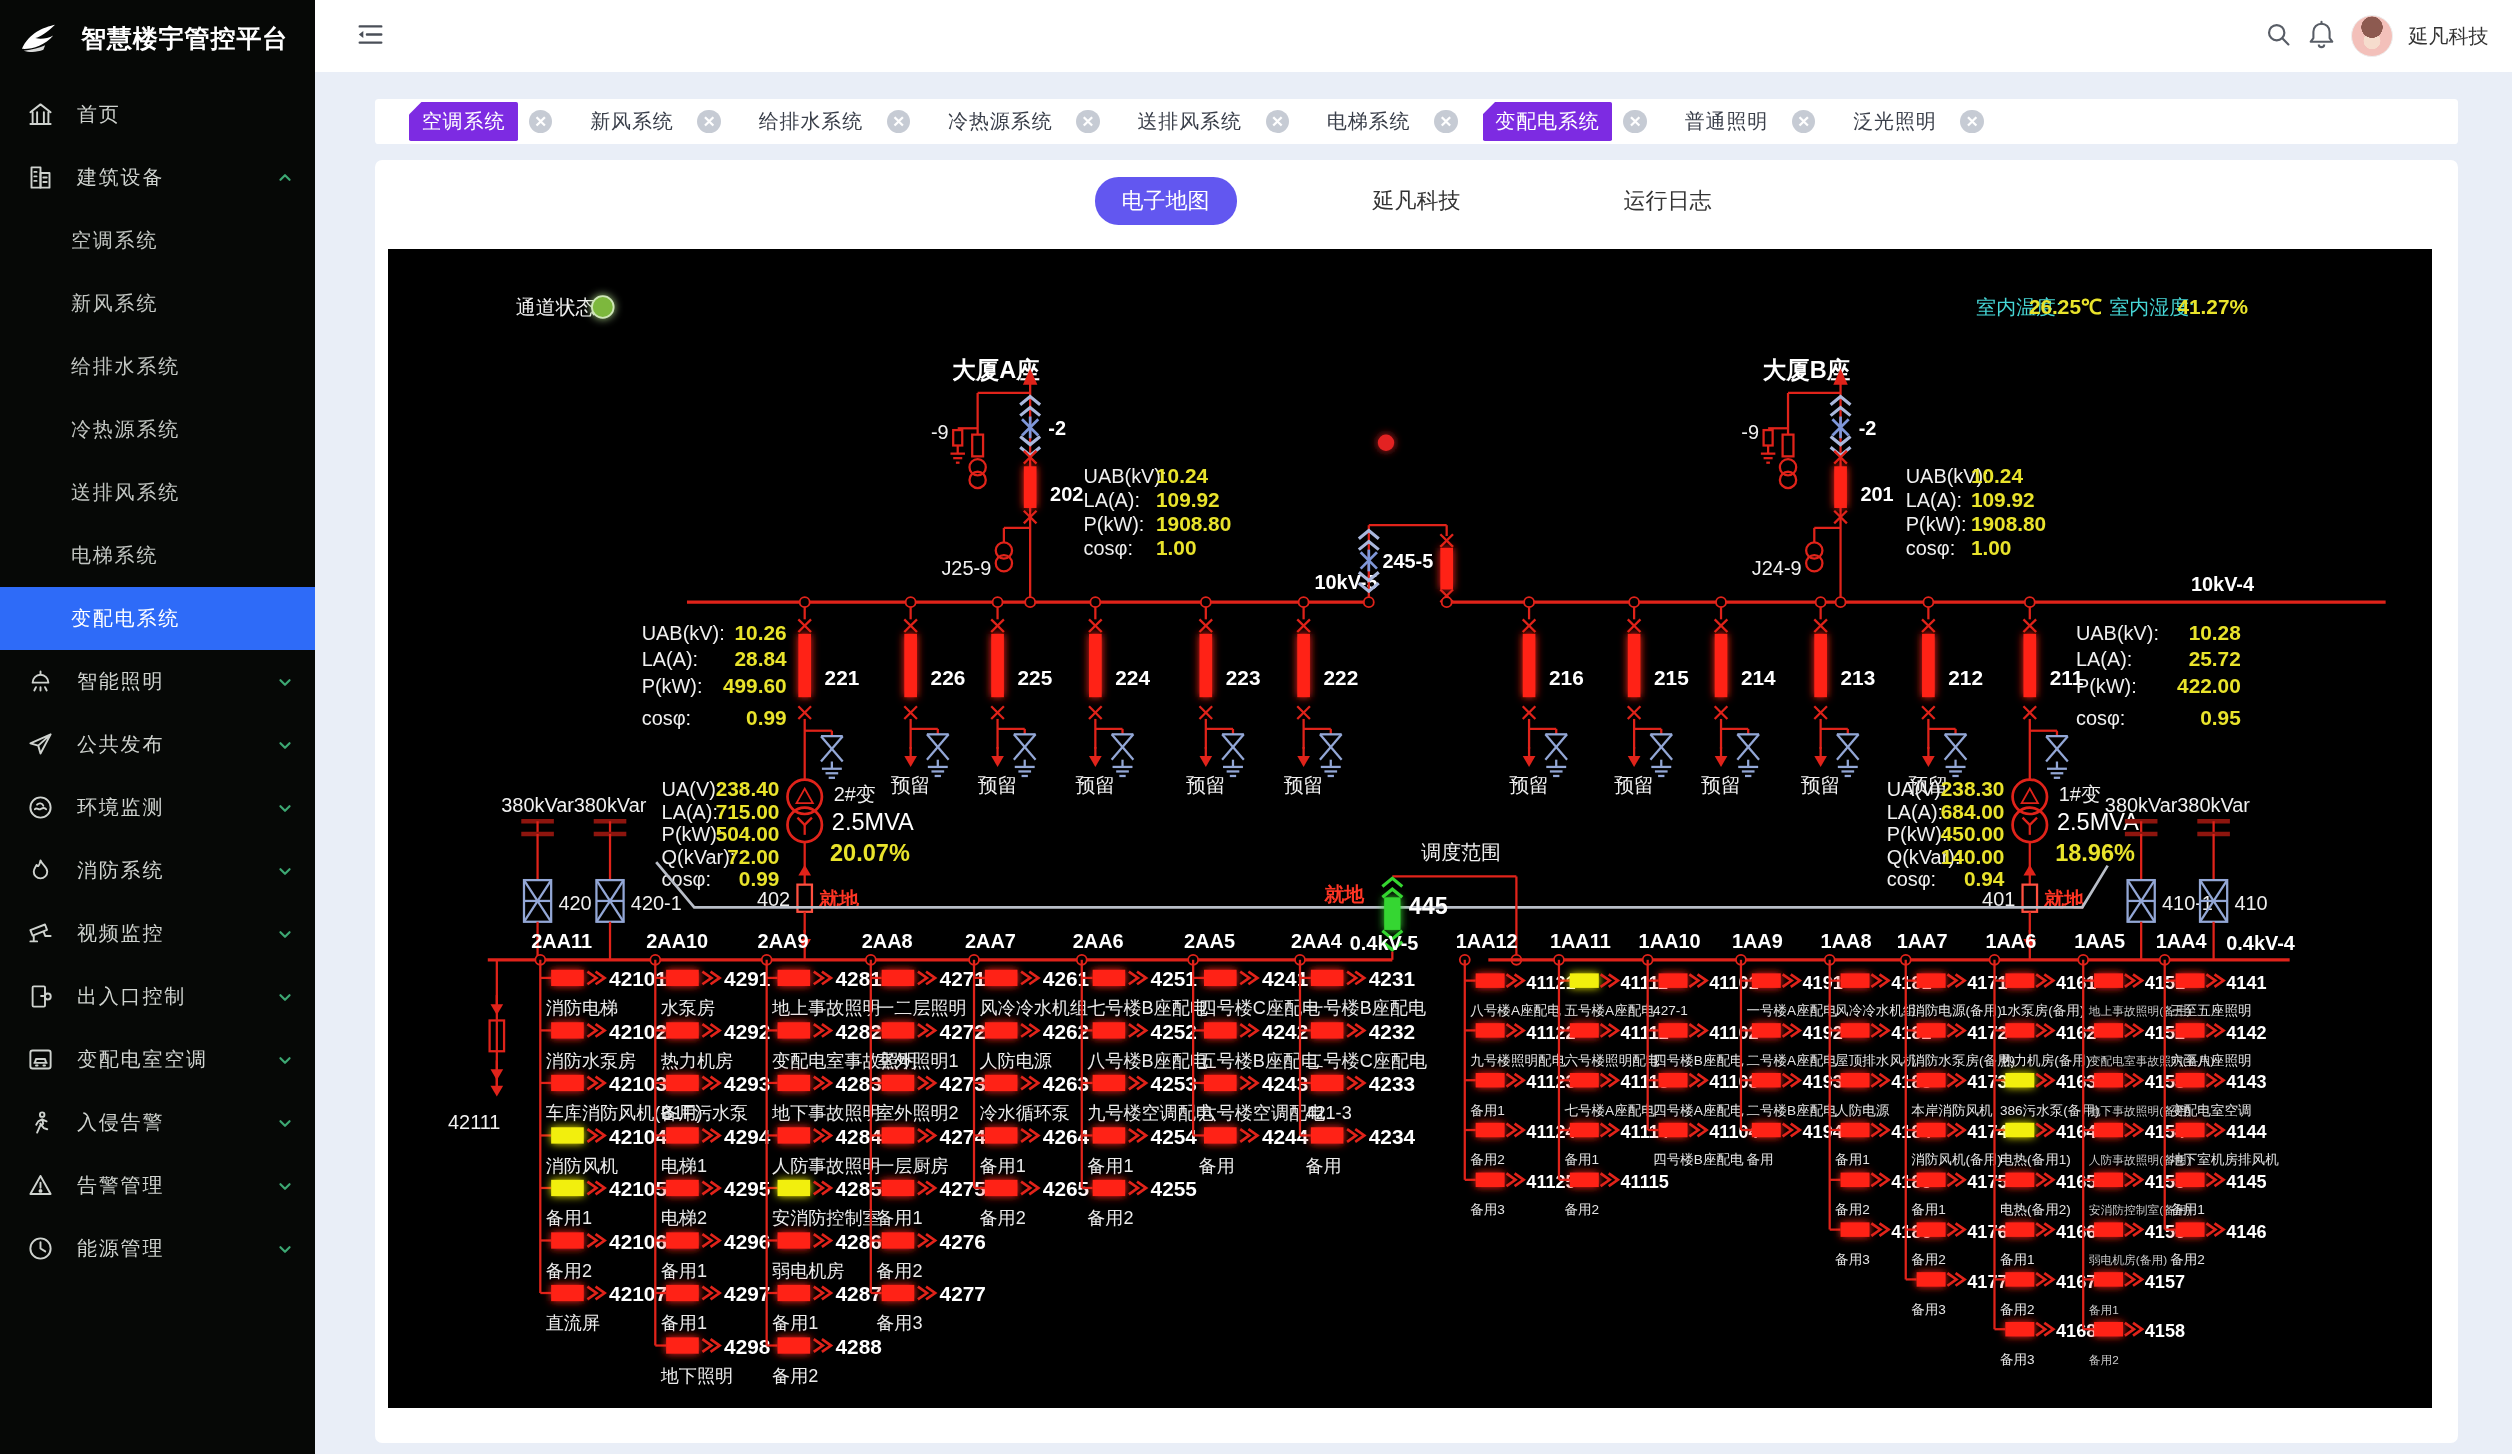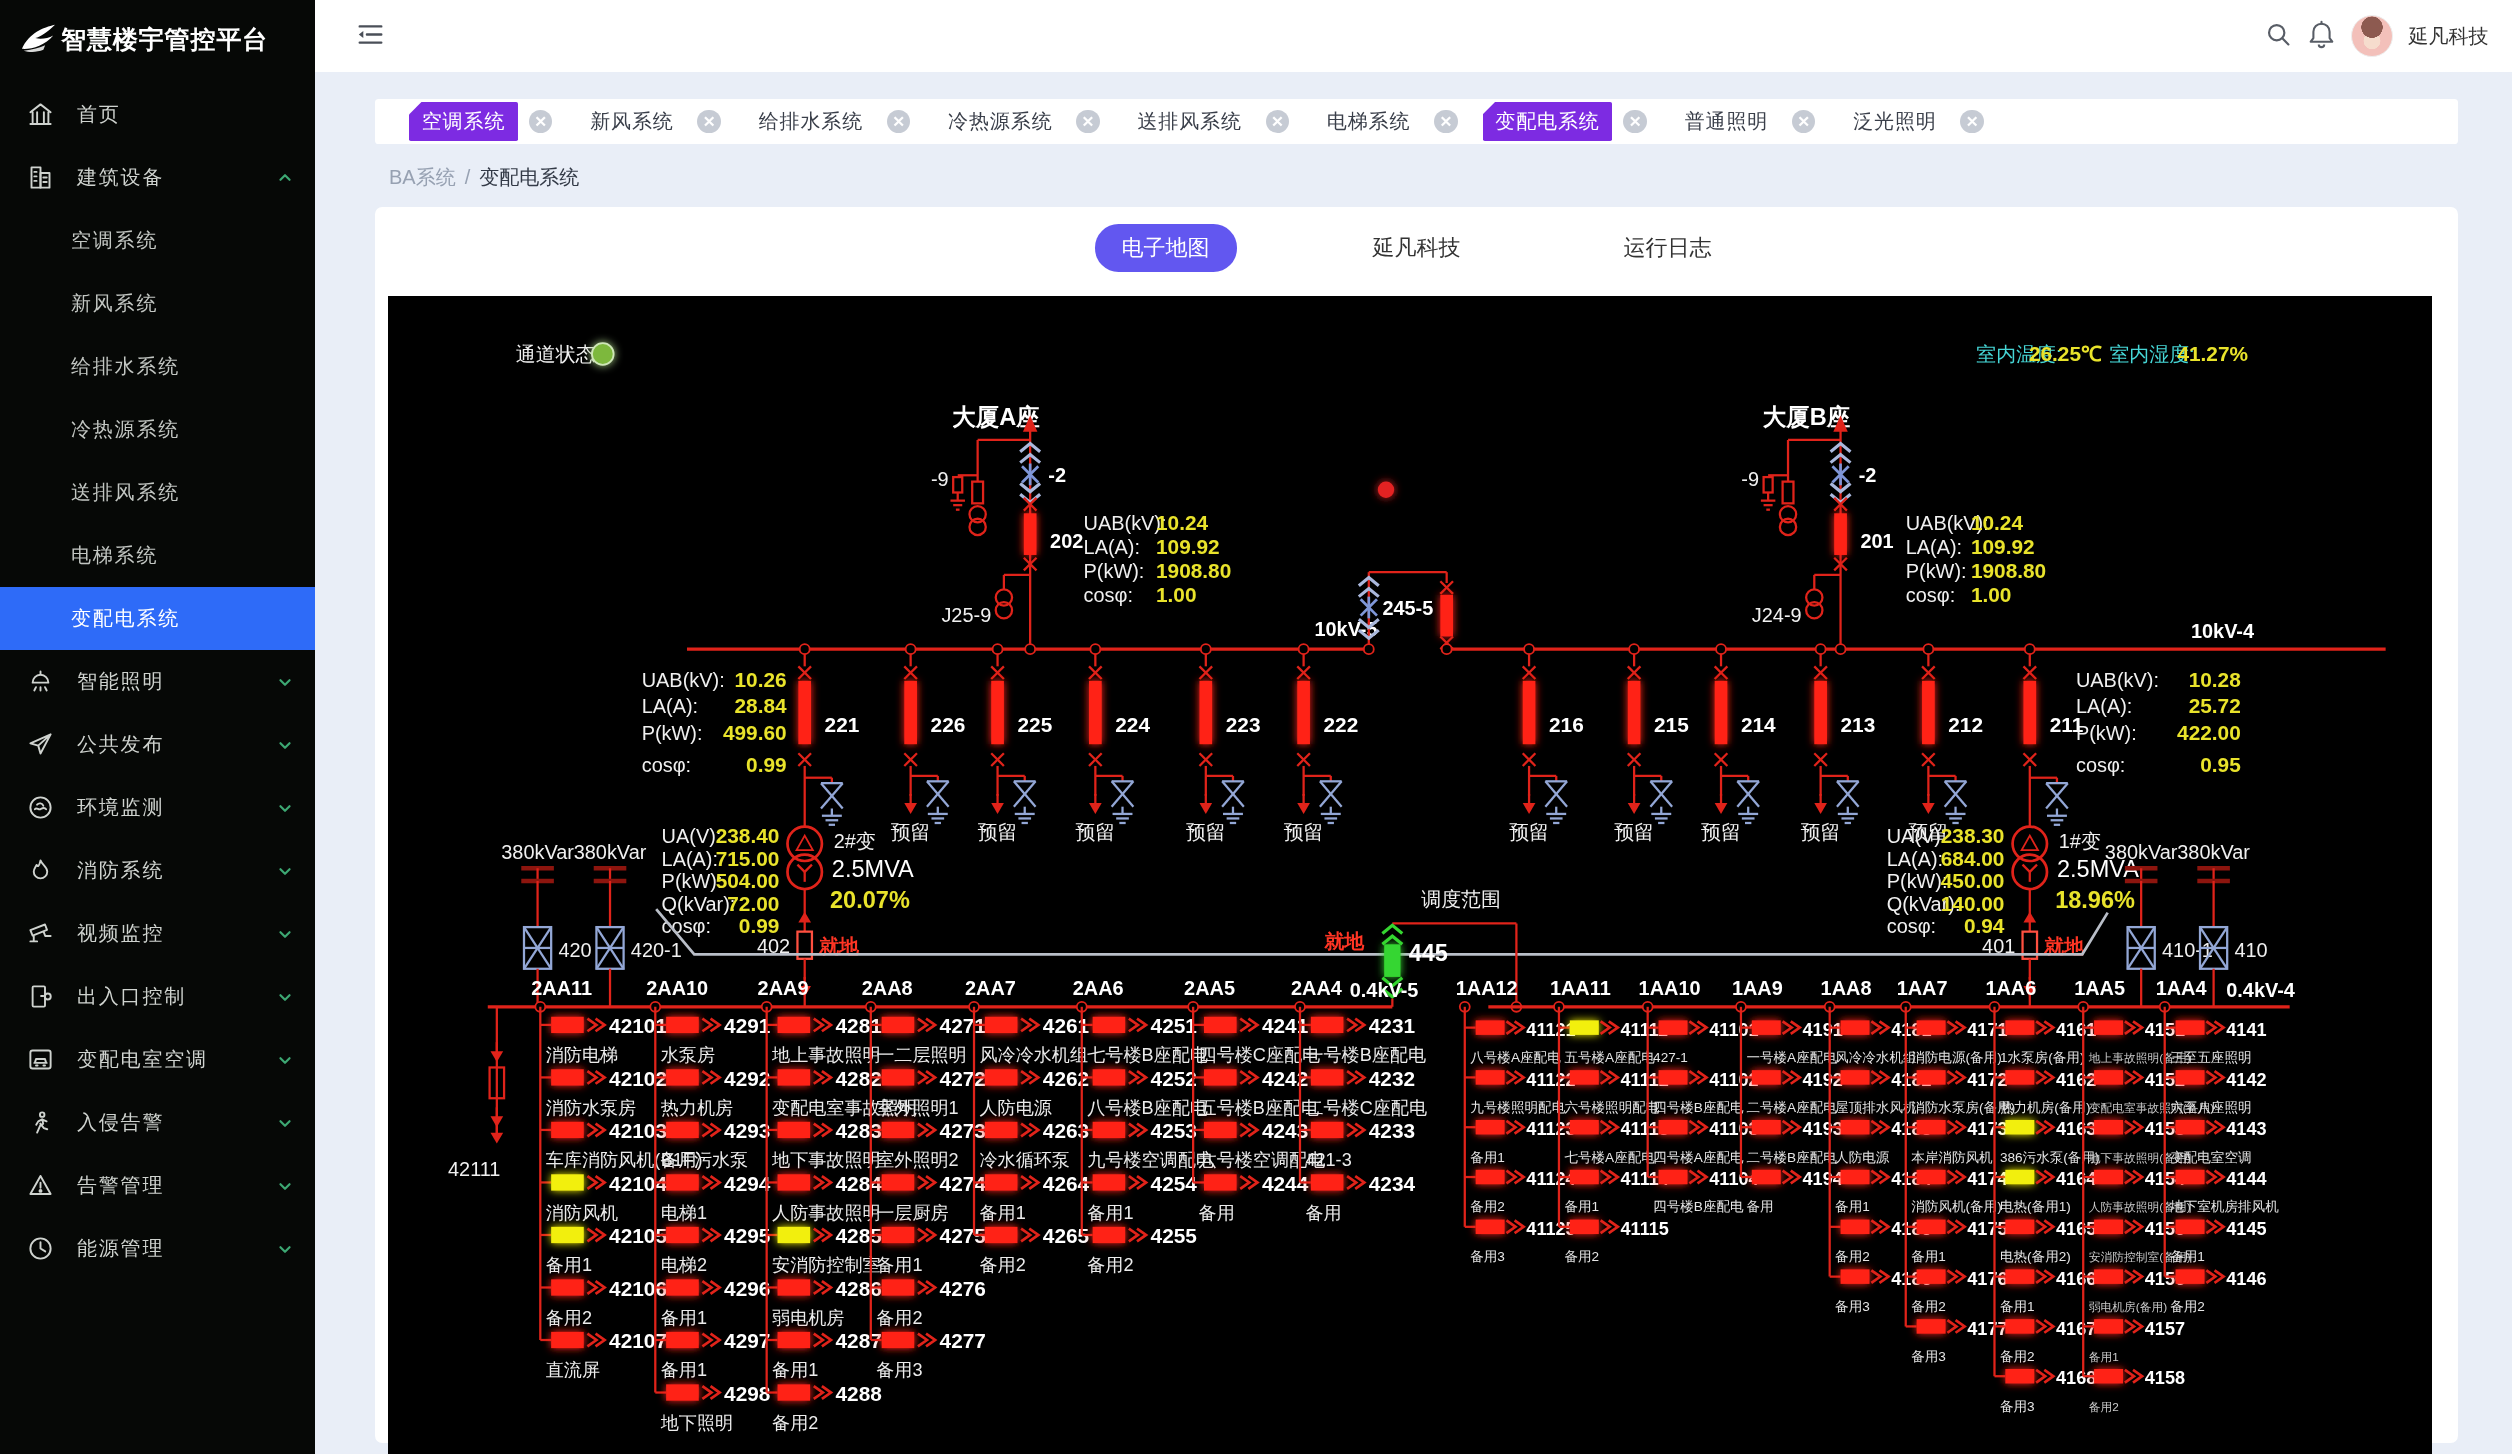--- a/index.html
+++ b/index.html
@@ -1,20 +1,20 @@
 <!DOCTYPE html>
 <html style="font-size:14.5px"><head>
 <meta charset="utf-8">
 <style>
   *{margin:0;padding:0;box-sizing:border-box}
   html,body{width:2512px;height:1454px;overflow:hidden;background:#e9eef7;font-family:"Liberation Sans",sans-serif}
   .app{display:flex;width:2512px;height:1454px}
   
   .sidebar{width:315px;height:100%;background:#060806;color:#d2d6d2;flex:none;overflow:hidden}
-  .logo{display:flex;align-items:center;gap:3px;padding:22px 16.3px 27px 18px}
+  .logo{display:flex;gap:23px;padding:22px 16.3px 27px 18px}
   .logo-title{font-size:25px;font-weight:bold;color:#fff;letter-spacing:0.9px;white-space:nowrap}
   .mi{display:flex;align-items:center;height:63px;padding:0 20px 0 24px;cursor:pointer;color:#cfd3cf;font-size:20px}
   .mi .mic{width:33px;height:33px;margin-right:20px;display:flex;align-items:center;justify-content:center}
   .mi .mil{flex:1;letter-spacing:1.8px}
   .smi{height:63px;line-height:63px;padding-left:71px;font-size:20px;letter-spacing:1.8px;color:#c2c6c2;cursor:pointer}
   .smi.active{background:#2e6bf8;color:#fff}
   .chev{display:flex;align-items:center}
   
   .main{flex:1;display:flex;flex-direction:column;height:100%;min-width:0}
   .topbar{height:72px;background:#fff;display:flex;align-items:center;flex:none}
@@ -300,23 +300,20 @@
         <div class="tab">
           <span class="tab-label">普通照明</span>
           <span class="tab-close">✕</span>
         </div>
         <div class="tab">
           <span class="tab-label">泛光照明</span>
           <span class="tab-close">✕</span>
         </div>
       </div>
 
-    <div class="breadcrumb">
-      <span class="bc-root">BA系统</span><span class="bc-sep">/</span><span class="bc-cur">变配电系统</span>
-    </div>
 
     <div class="panel">
       <div class="viewtabs" id="viewtabs">
           <span class="vtab active">电子地图</span>
           <span class="vtab">延凡科技</span>
           <span class="vtab">运行日志</span>
         </div>
       <div class="canvas">
         <svg id="scada-svg" width="2044" height="1159" viewBox="0 0 2257 1280">
             <defs>

